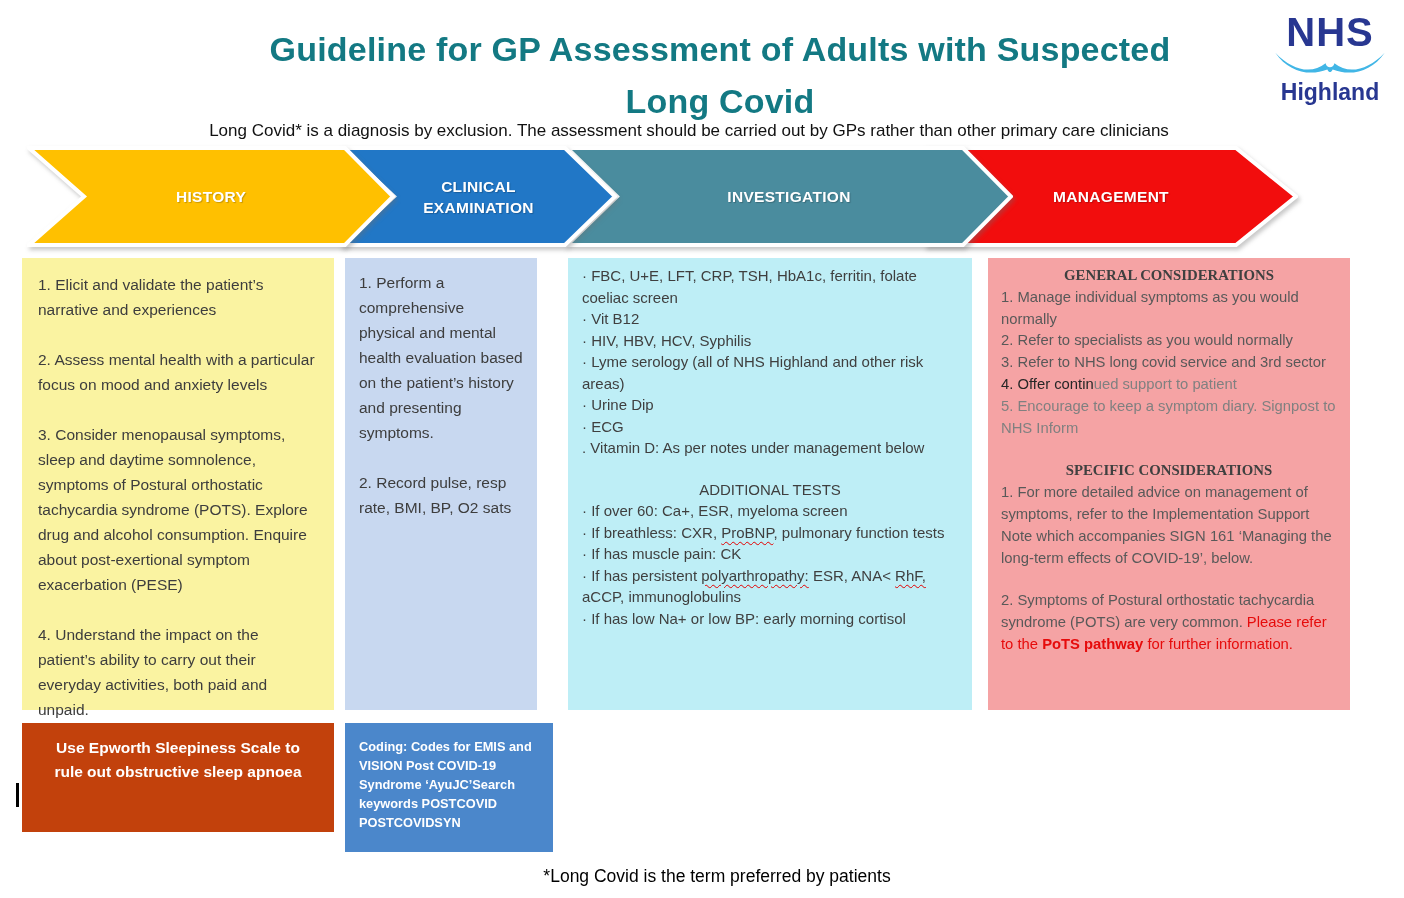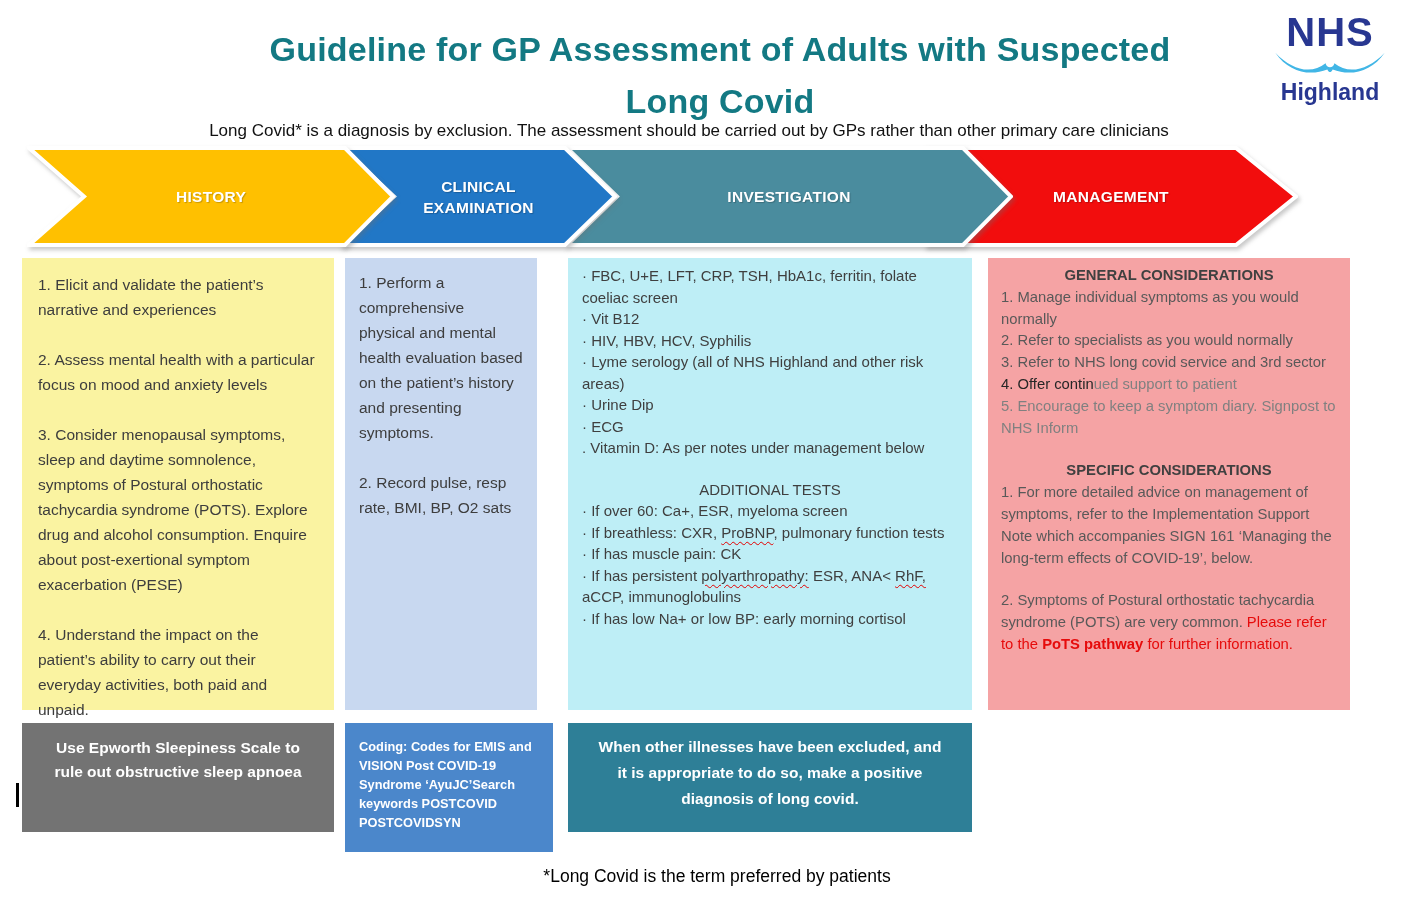--- a/index.html
+++ b/index.html
@@ -41,32 +41,32 @@
   .col--history p{margin:0 0 25px;}
   .col--clinical{left:345px;width:192px;background:#C8D8F0;padding:12px 14px;
     color:#3d3d3d;font-size:15.5px;line-height:25px;}
   .col--clinical p{margin:0 0 25px;}
   .col--investigation{left:568px;width:404px;background:#BEEEF6;padding:7px 14px;
     color:#3f3f3f;font-size:15px;line-height:21.5px;}
   .col--investigation .sec-h{text-align:center;margin:0;}
   .col--investigation .sec-h.gap{margin-top:20px;}
   .col--management{left:988px;width:362px;background:#F5A3A4;padding:7px 13px;
     color:#595959;font-size:14.8px;line-height:21.8px;}
-  .col--management .sec-h{text-align:center;font-weight:bold;color:#404040;margin:0;}
+  .col--management .sec-h{text-align:center;font-weight:bold;color:#404040;margin:0;font-family:Liberation Serif, serif;}
   .col--management .sec-h.gap{margin-top:21px;}
   .col--management .para-gap{margin-top:21px;}
   .ink-dark{color:#262626;}
   .ink-light{color:#808080;}
   .red{color:#e60b0b;}
   .red-b{color:#e60b0b;font-weight:bold;}
   .wavy{text-decoration-line:underline;text-decoration-style:wavy;
         text-decoration-color:#e30000;text-decoration-thickness:1px;text-underline-offset:3px;}
   
   .callout{position:absolute;top:723px;box-sizing:border-box;color:#fff;font-weight:bold;}
-  .callout--epworth{left:22px;width:312px;height:109px;background:#737373;
+  .callout--epworth{left:22px;width:312px;height:109px;background:#c2410c;
     text-align:center;font-size:15.5px;line-height:24px;padding:13px 20px 0;}
   .callout--coding{left:345px;width:208px;height:129px;background:#4B87CB;
     font-size:12.8px;line-height:19px;padding:14px 14px 16px;}
   .callout--diagnosis{left:568px;width:404px;height:109px;background:#2E7F97;
     text-align:center;font-size:15.5px;line-height:26px;padding:11px 26px 0;}
   .cursor-mark{position:absolute;left:16px;top:783px;width:3px;height:24px;background:#000;}
   
   .footnote{position:absolute;left:30px;width:1374px;top:866px;text-align:center;
     color:#000;font-size:17.5px;}
 </style>
@@ -154,19 +154,18 @@
     <div>3. Refer to NHS long covid service and 3rd sector</div>
     <div><span class="ink-dark">4. Offer contin</span><span class="ink-light">ued support to patient</span></div>
     <div class="ink-light">5. Encourage to keep a symptom diary. Signpost to NHS Inform</div>
     <p class="sec-h gap">SPECIFIC CONSIDERATIONS</p>
     <div>1. For more detailed advice on management of symptoms, refer to the Implementation Support Note which accompanies SIGN 161 ‘Managing the long-term effects of COVID-19’, below.</div>
     <div class="para-gap"><span>2. Symptoms of Postural orthostatic tachycardia syndrome (POTS) are very common. </span><span class="red">Please refer to the </span><span class="red-b">PoTS pathway</span><span class="red"> for further information.</span></div>
   </div>
 
   <div class="callout callout--epworth">Use Epworth Sleepiness Scale to rule out obstructive sleep apnoea</div>
   <div class="callout callout--coding">Coding: Codes for EMIS and VISION Post COVID-19 Syndrome ‘AyuJC’Search keywords POSTCOVID POSTCOVIDSYN</div>
-  <div class="callout callout--diagnosis">When other illnesses have been excluded, and it is appropriate to do so, make a positive diagnosis of long covid.</div>
 
   <div class="cursor-mark"></div>
 
   <div class="footnote">*Long Covid is the term preferred by patients</div>
 
 </div>
 
 </body></html>

